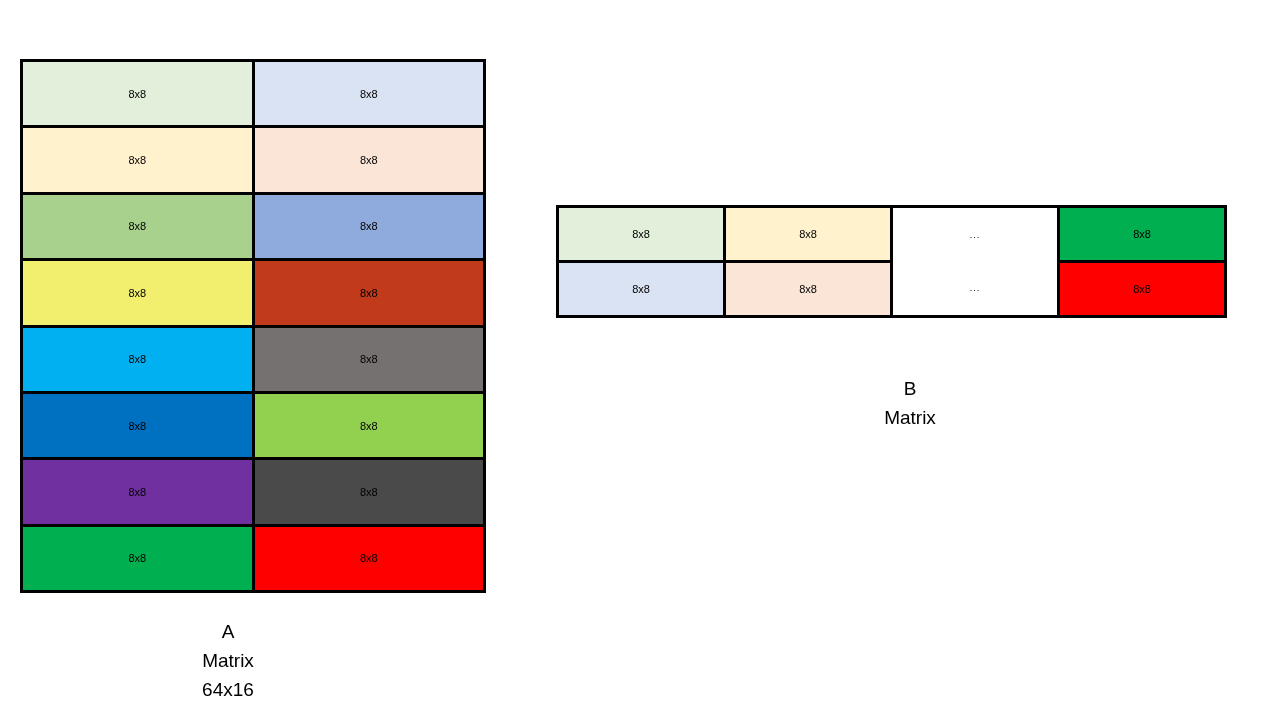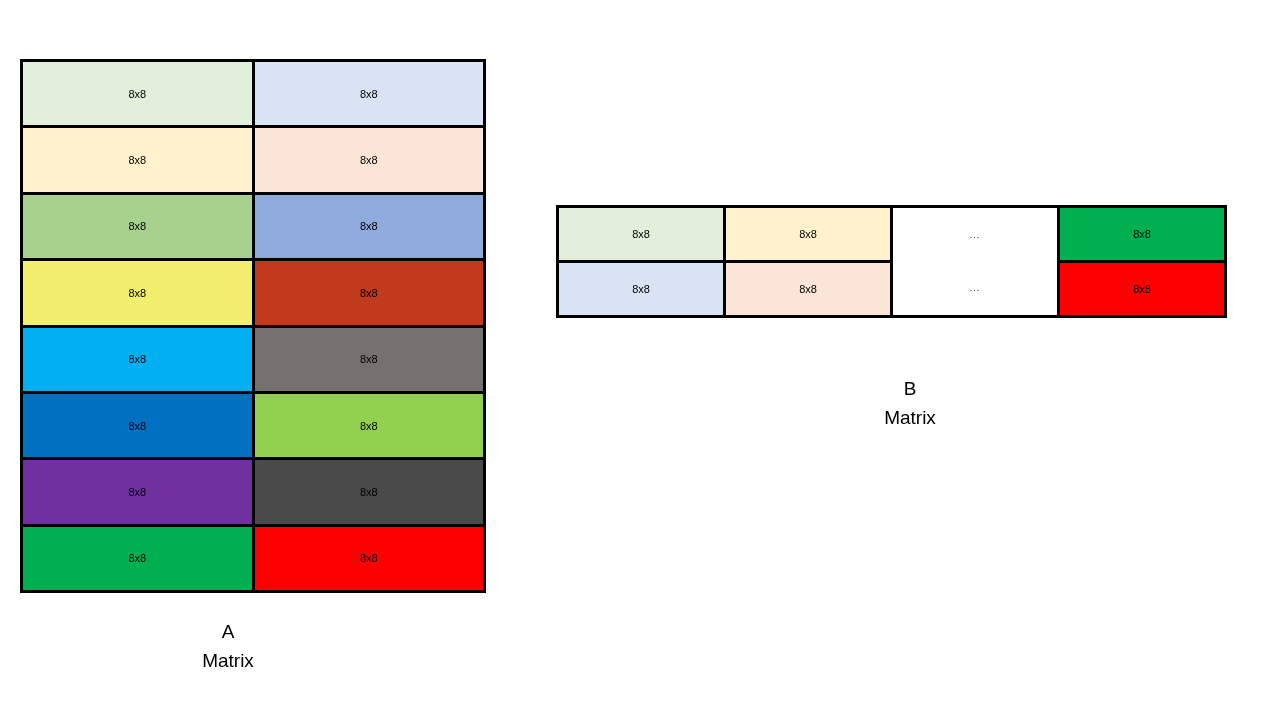--- a/index.html
+++ b/index.html
@@ -104,20 +104,21 @@
     <div class="cell" style="background: rgb(146, 208, 80);">8x8</div>
     <div class="cell" style="background: rgb(112, 48, 160);">8x8</div>
     <div class="cell" style="background: rgb(74, 74, 74);">8x8</div>
     <div class="cell" style="background: rgb(0, 176, 80);">8x8</div>
     <div class="cell" style="background: rgb(255, 0, 0);">8x8</div>
   </div>
 
   <div class="matrix-caption caption-a">
     <div>A</div>
     <div>Matrix</div>
+    <div>64x16</div>
   </div>
 
   <div class="matrix-grid matrix-b-grid">
     <div class="cell" style="grid-area: 1 / 1; background: rgb(226, 239, 218);">8x8</div>
     <div class="cell" style="grid-area: 1 / 2; background: rgb(255, 242, 204);">8x8</div>
     <div class="ellipsis-cell" style="background: rgb(255, 255, 255);">
       <div class="ellipsis-half">...</div>
       <div class="ellipsis-half">...</div>
     </div>
     <div class="cell" style="grid-area: 1 / 4; background: rgb(0, 176, 80);">8x8</div>

